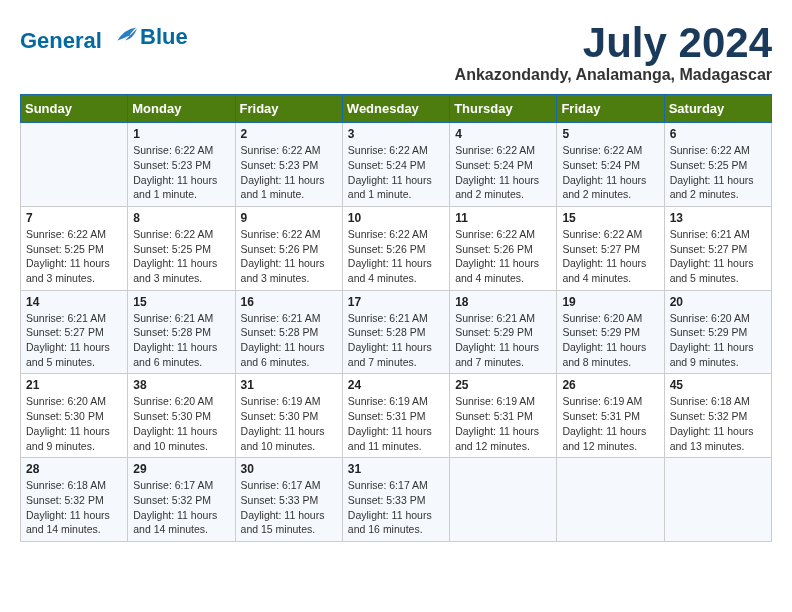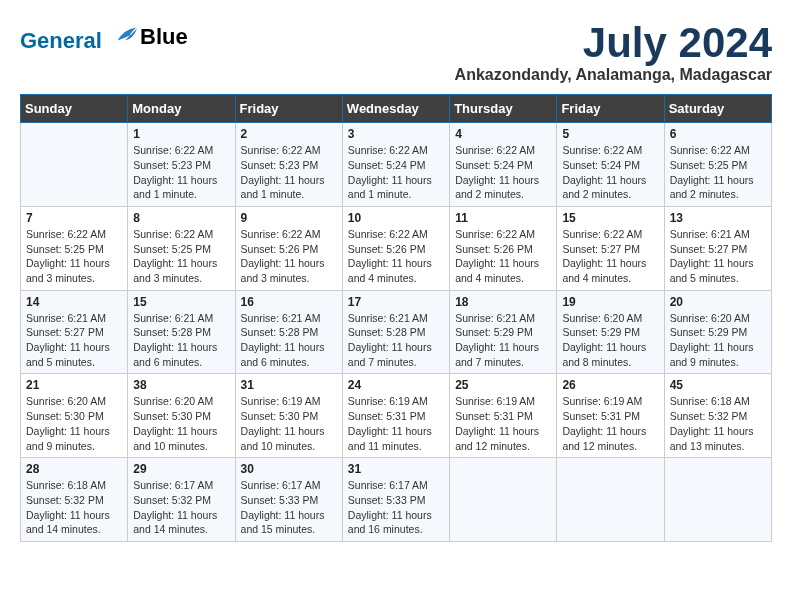--- a/index.html
+++ b/index.html
@@ -48,21 +48,21 @@
       font-size: 16px;
       color: #333;
       font-weight: bold;
     }
     table {
       width: 100%;
       border-collapse: collapse;
       font-size: 11px;
     }
     thead th {
-      background-color: #404040;
+      background-color: #4d7c0f;
       color: #fff;
       padding: 6px 4px;
       text-align: left;
       font-size: 13px;
       font-weight: bold;
       border: 1px solid #1a6aaa;
     }
     tbody td {
       border: 1px solid #ccc;
       vertical-align: top;
@@ -99,21 +99,21 @@
 <div class="header">
   <div class="logo">
     <div>
       <div style="display:flex;align-items:center;">
         <div class="logo-text">
           <span>General</span>
           <svg class="logo-icon" viewBox="0 0 30 30" xmlns="http://www.w3.org/2000/svg">
             <path d="M8 22 Q15 10 28 8 Q22 14 20 18 Q26 12 29 9 Q25 20 16 22 Q20 18 22 16 Q14 20 8 22Z" fill="#2a7fc1"></path>
           </svg>
         </div>
-        <div class="logo-text" style="color:#000000;margin-left:2px;">Blue</div>
+        <div class="logo-text" style="color:#0369a1;margin-left:2px;">Blue</div>
       </div>
     </div>
   </div>
   <div class="title-block">
     <div class="month-title">July 2024</div>
     <div class="location">Ankazondandy, Analamanga, Madagascar</div>
   </div>
 </div>
 
 <table>

